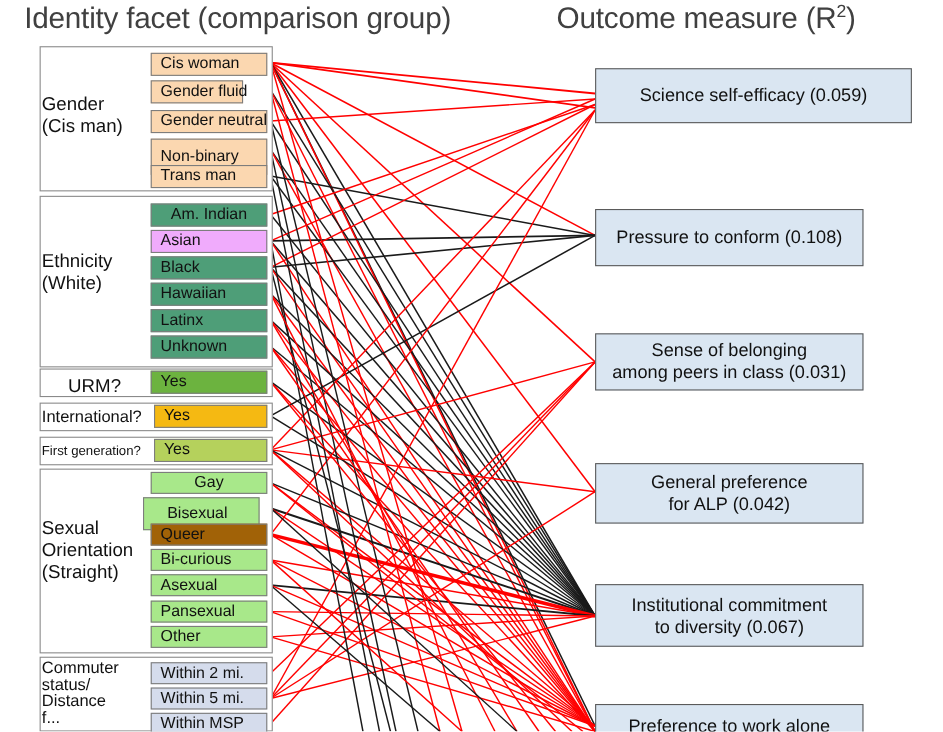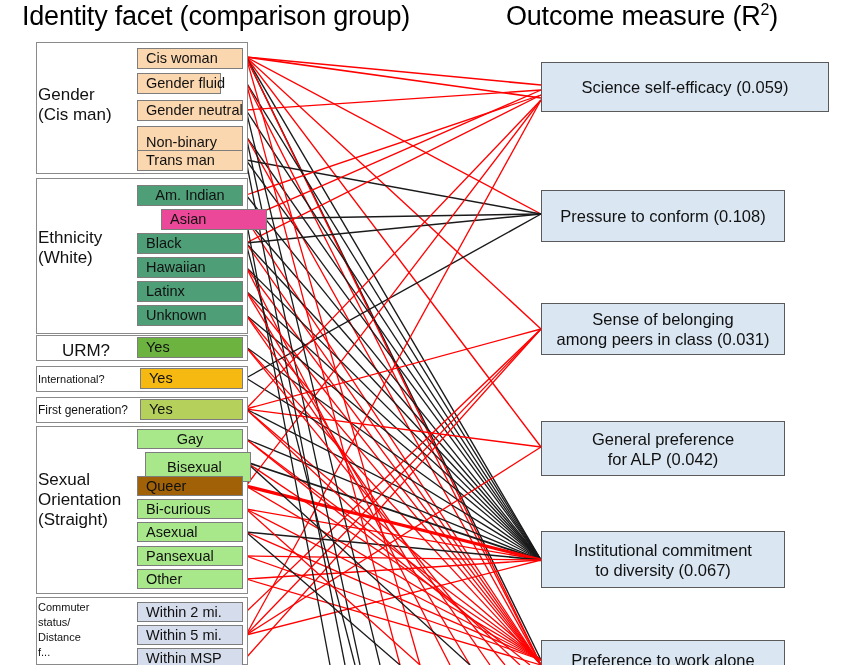--- a/index.html
+++ b/index.html
@@ -11,21 +11,21 @@
     overflow:hidden;
     position:relative;
   }
   #root{position:absolute;left:0;top:0;width:857px;height:665px;}
 
   
   .hdr{
     position:absolute;
     font-size:27px;
     font-weight:400;
-    color:#000000;
+    color:#404040;
     white-space:nowrap;
     letter-spacing:-0.2px;
   }
   #hdr-left{left:22px;top:1px;}
   #hdr-right{left:506px;top:1px;}
   .sup{font-size:16px;vertical-align:super;}
 
   
   #edges{position:absolute;left:0;top:0;width:857px;height:665px;}
 
@@ -37,21 +37,21 @@
     box-sizing:border-box;
   }
   .group-label{
     position:absolute;
     left:6px;
     font-size:17px;
     line-height:20px;
     color:#111;
     white-space:pre-line;
   }
-  .group-label.small{font-size:11px;line-height:15px;}
+  .group-label.small{font-size:15px;line-height:15px;}
   .group-label.tiny{font-size:12px;line-height:14px;}
   .group-label.center{
     left:0;width:100px;text-align:center;
   }
 
   .lvl{
     position:absolute;
     box-sizing:border-box;
     border:1.4px solid #7d7d7d;
     font-size:14.5px;
@@ -194,30 +194,30 @@
 Distance
 f...</div>
     </div>
   <div id="levels-layer">
       <div class="lvl" style="left: 137px; top: 48px; width: 106px; height: 21px; background: rgb(251, 215, 176);">Cis woman</div>
       <div class="lvl" style="left: 137px; top: 73px; width: 84px; height: 21px; background: rgb(251, 215, 176);">Gender fluid</div>
       <div class="lvl" style="left: 137px; top: 100px; width: 106px; height: 21px; background: rgb(251, 215, 176);">Gender neutral</div>
       <div class="lvl" style="left: 137px; top: 126px; width: 106px; height: 33px; background: rgb(251, 215, 176);">Non-binary</div>
       <div class="lvl" style="left: 137px; top: 150px; width: 106px; height: 21px; background: rgb(251, 215, 176);">Trans man</div>
       <div class="lvl ctr" style="left: 137px; top: 185px; width: 106px; height: 21px; background: rgb(78, 158, 120);">Am. Indian</div>
-      <div class="lvl" style="left: 137px; top: 209px; width: 106px; height: 21px; background: #ec4899; margin-left: 24px;">Asian</div>
+      <div class="lvl" style="left: 137px; top: 209px; width: 106px; height: 21px; background: #f0abfc;">Asian</div>
       <div class="lvl" style="left: 137px; top: 233px; width: 106px; height: 21px; background: rgb(78, 158, 120);">Black</div>
       <div class="lvl" style="left: 137px; top: 257px; width: 106px; height: 21px; background: rgb(78, 158, 120);">Hawaiian</div>
       <div class="lvl" style="left: 137px; top: 281px; width: 106px; height: 21px; background: rgb(78, 158, 120);">Latinx</div>
       <div class="lvl" style="left: 137px; top: 305px; width: 106px; height: 21px; background: rgb(78, 158, 120);">Unknown</div>
       <div class="lvl" style="left: 137px; top: 337px; width: 106px; height: 21px; background: rgb(108, 179, 63);">Yes</div>
       <div class="lvl" style="left: 140px; top: 368px; width: 103px; height: 21px; background: rgb(245, 185, 18);">Yes</div>
       <div class="lvl" style="left: 140px; top: 399px; width: 103px; height: 21px; background: rgb(181, 209, 92);">Yes</div>
       <div class="lvl ctr" style="left: 137px; top: 429px; width: 106px; height: 20px; background: rgb(168, 232, 138);">Gay</div>
-      <div class="lvl" style="left: 145px; top: 452px; width: 106px; height: 30px; background: rgb(168, 232, 138); padding-left: 21px;">Bisexual</div>
+      <div class="lvl" style="left: 130px; top: 452px; width: 106px; height: 30px; background: rgb(168, 232, 138); padding-left: 21px;">Bisexual</div>
       <div class="lvl" style="left: 137px; top: 476px; width: 106px; height: 20px; background: #a16207;">Queer</div>
       <div class="lvl" style="left: 137px; top: 499px; width: 106px; height: 20px; background: rgb(168, 232, 138);">Bi-curious</div>
       <div class="lvl" style="left: 137px; top: 522px; width: 106px; height: 20px; background: rgb(168, 232, 138);">Asexual</div>
       <div class="lvl" style="left: 137px; top: 546px; width: 106px; height: 20px; background: rgb(168, 232, 138);">Pansexual</div>
       <div class="lvl" style="left: 137px; top: 569px; width: 106px; height: 20px; background: rgb(168, 232, 138);">Other</div>
       <div class="lvl" style="left: 137px; top: 602px; width: 106px; height: 20px; background: rgb(213, 220, 236);">Within 2 mi.</div>
       <div class="lvl" style="left: 137px; top: 625px; width: 106px; height: 20px; background: rgb(213, 220, 236);">Within 5 mi.</div>
       <div class="lvl" style="left: 137px; top: 648px; width: 106px; height: 20px; background: rgb(213, 220, 236);">Within MSP</div>
     </div>
   <div id="outcomes-layer">

